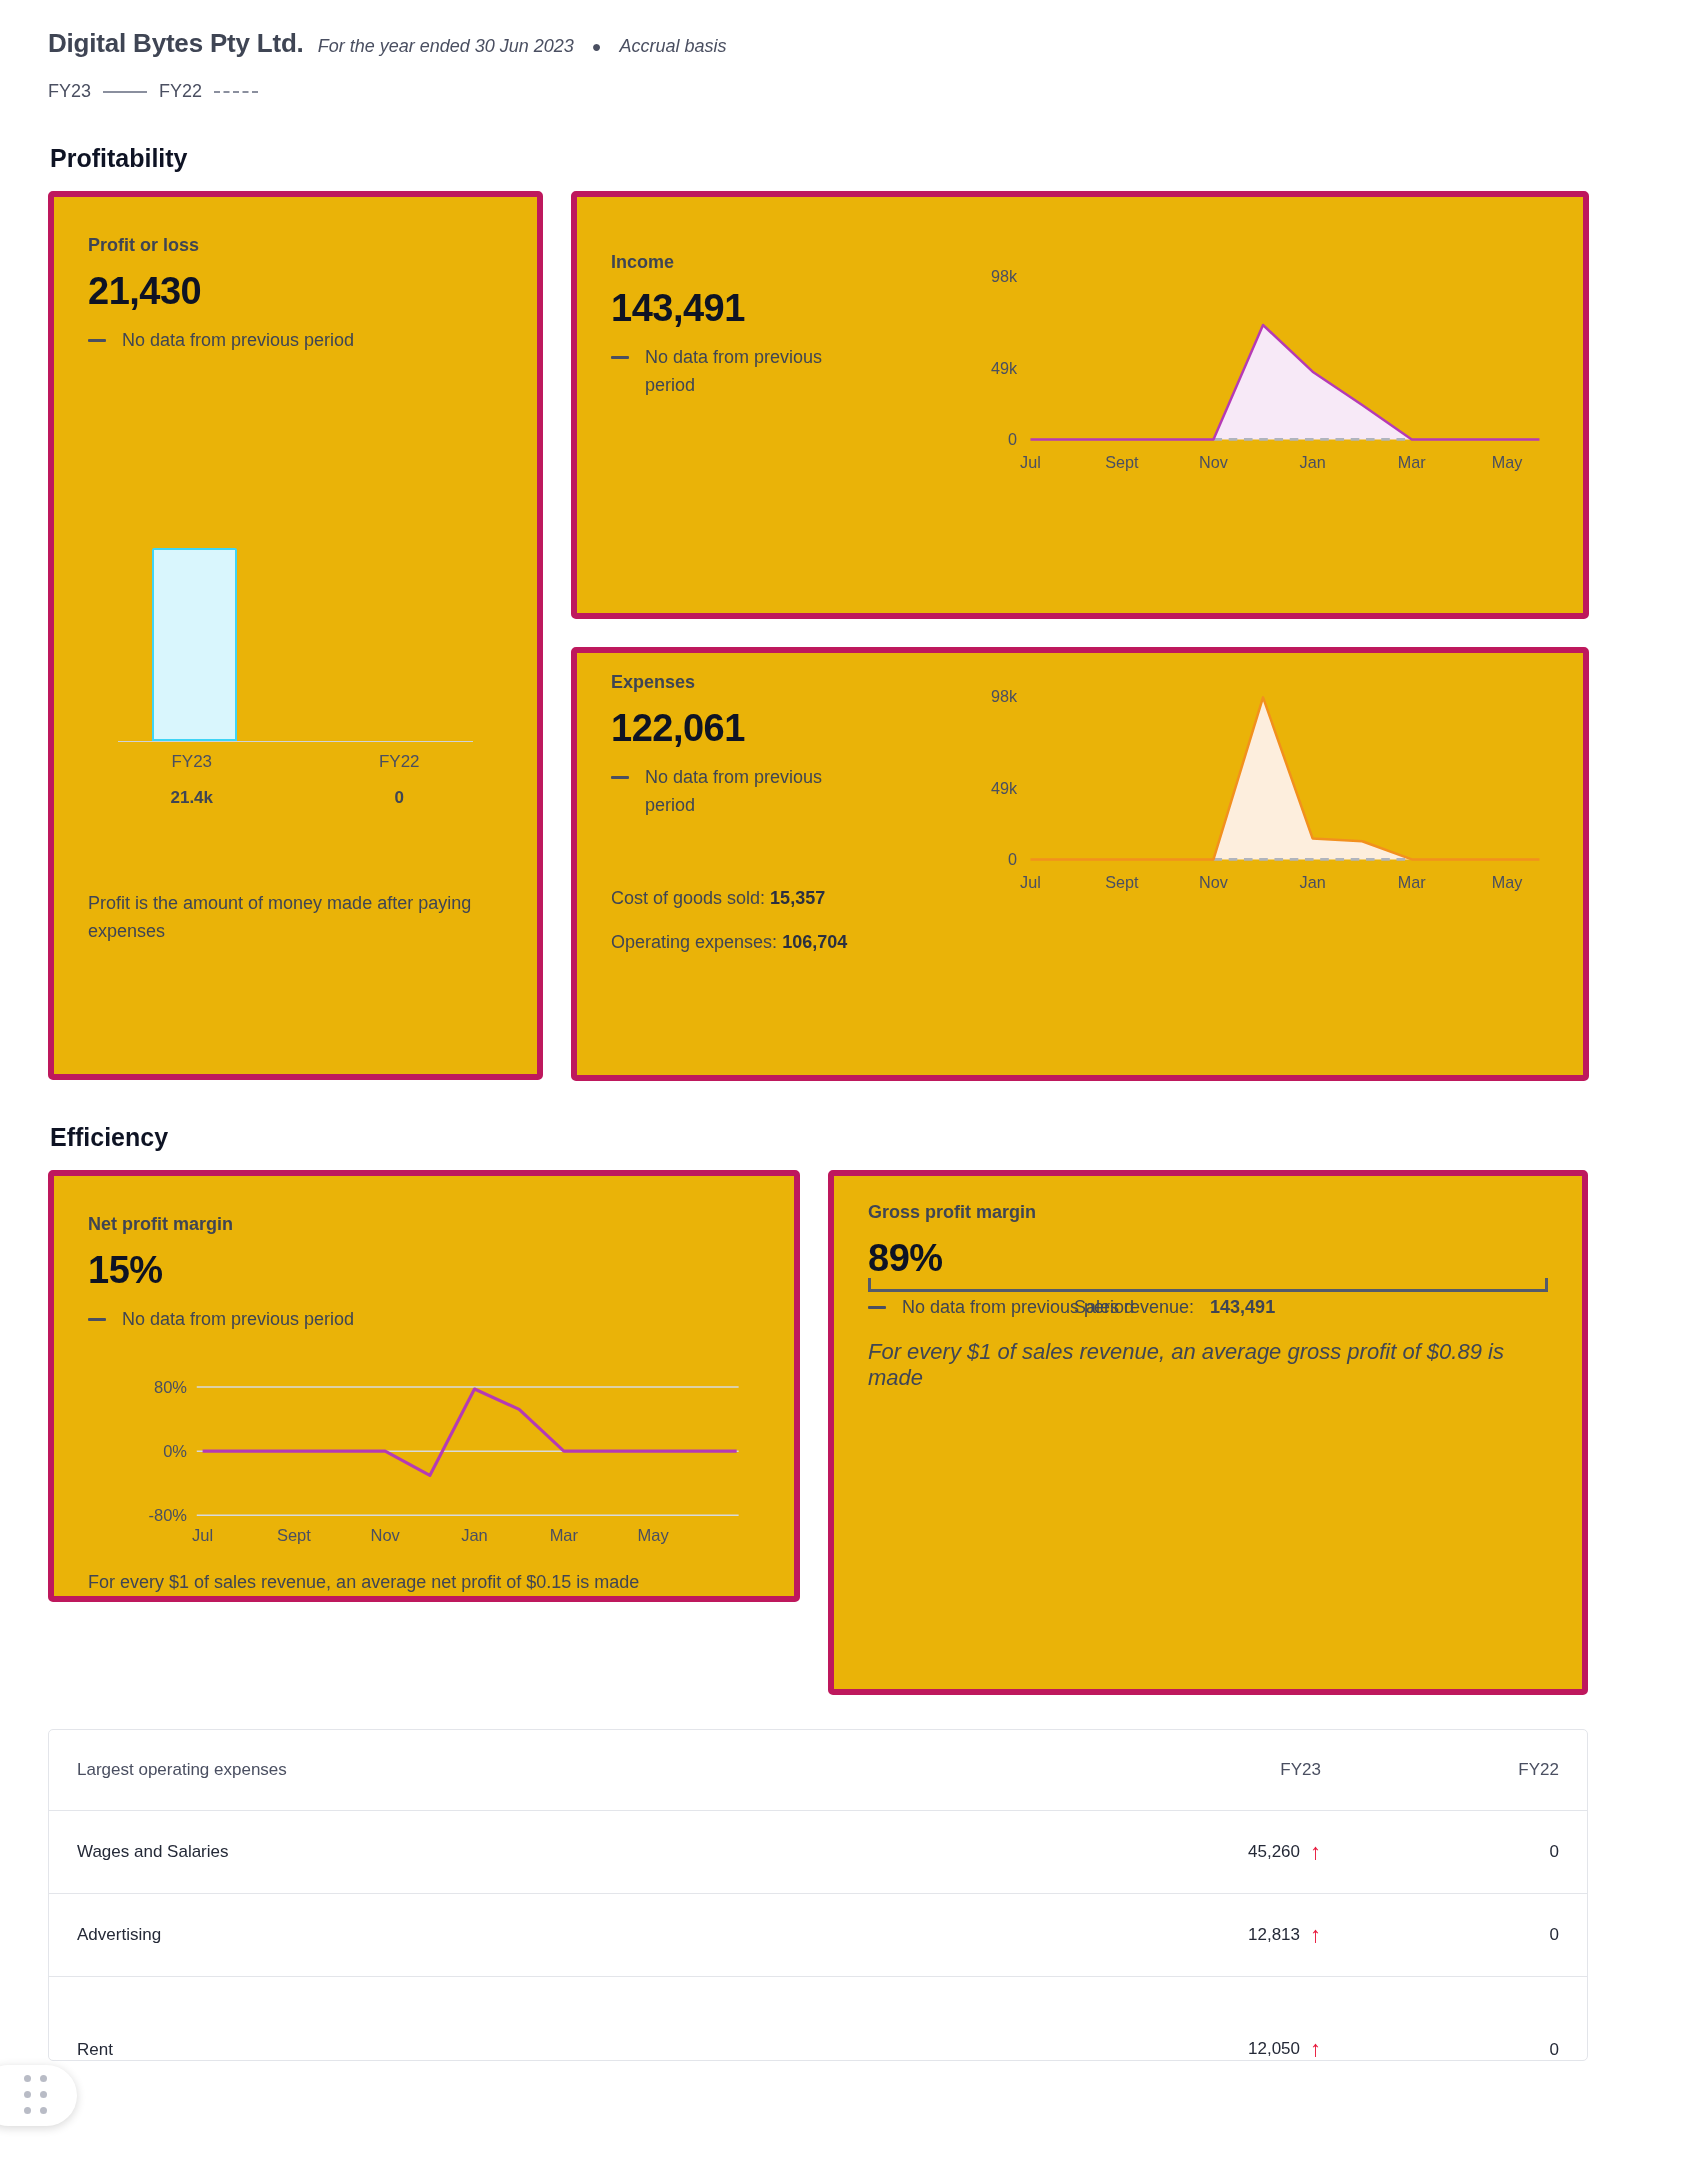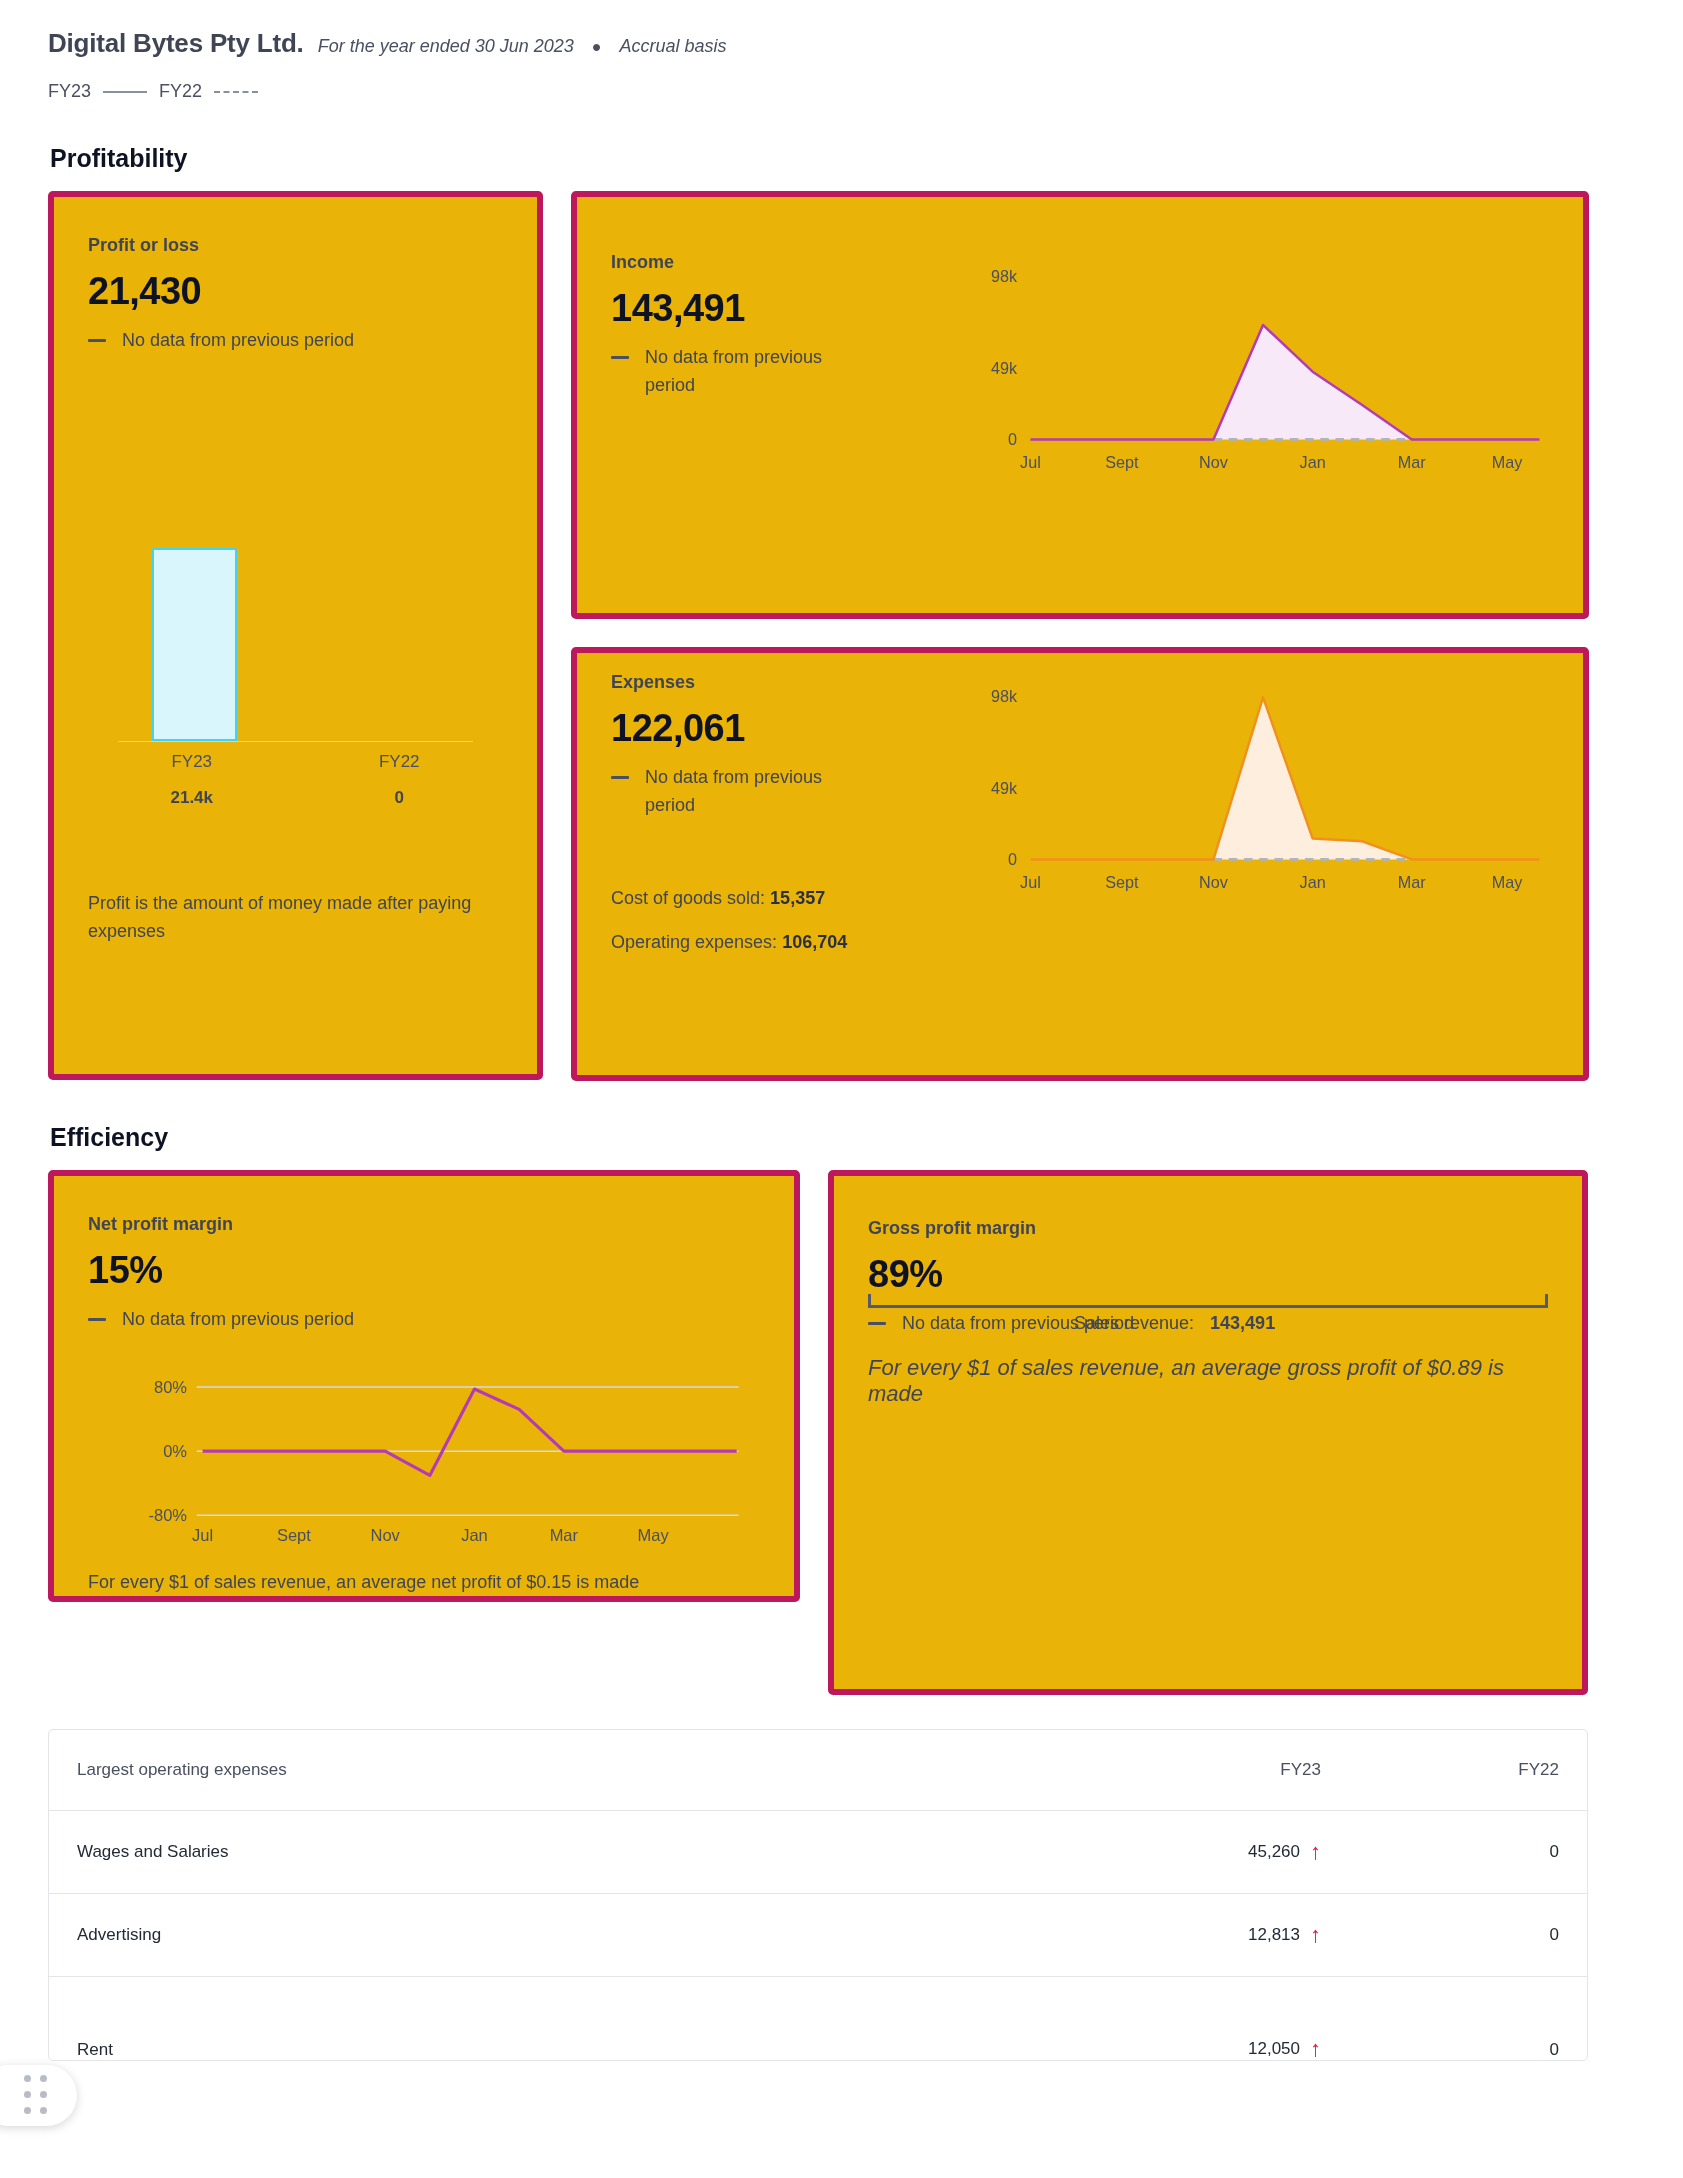--- a/index.html
+++ b/index.html
@@ -64,21 +64,21 @@
   .bar-name { font-size: 17px; color: #4a4f61; }
   .bar-amt { font-size: 17px; font-weight: bold; color: #3f4554; margin-top: 16px; }
 
   
   .linechart { width: 100%; display: block; }
   .axis-txt { font-size: 17px; fill: #4a4f61; font-family: "Liberation Sans", sans-serif; }
 
   
   .eff-row { display: flex; gap: 28px; align-items: flex-start; }
   .card-npm { width: 752px; height: 432px; padding: 38px 34px; }
-  .card-gpm { width: 760px; height: 525px; padding: 42px 34px; position: relative; }
+  .card-gpm { width: 760px; height: 525px; padding: 26px 34px; position: relative; }
   .npm-foot { font-size: 18px; color: #3f4554; margin-top: 26px; }
   .gpm-foot { font-size: 22px; color: #3f4554; margin-top: 15px; font-style: italic; }
 
   .gpm-overlap { position: relative; height: 30px; margin-top: 14px; }
   .gpm-overlap .layer { position: absolute; left: 0; top: 0; display: flex; gap: 16px; align-items: center; }
   .gpm-overlap .layer2 { left: 206px; }
   .gpm-axis { position: absolute; left: 0; right: 0; top: -16px; height: 14px;
               border-bottom: 3px solid #545a6b; border-left: 3px solid #545a6b; border-right: 3px solid #545a6b; }
 
   

